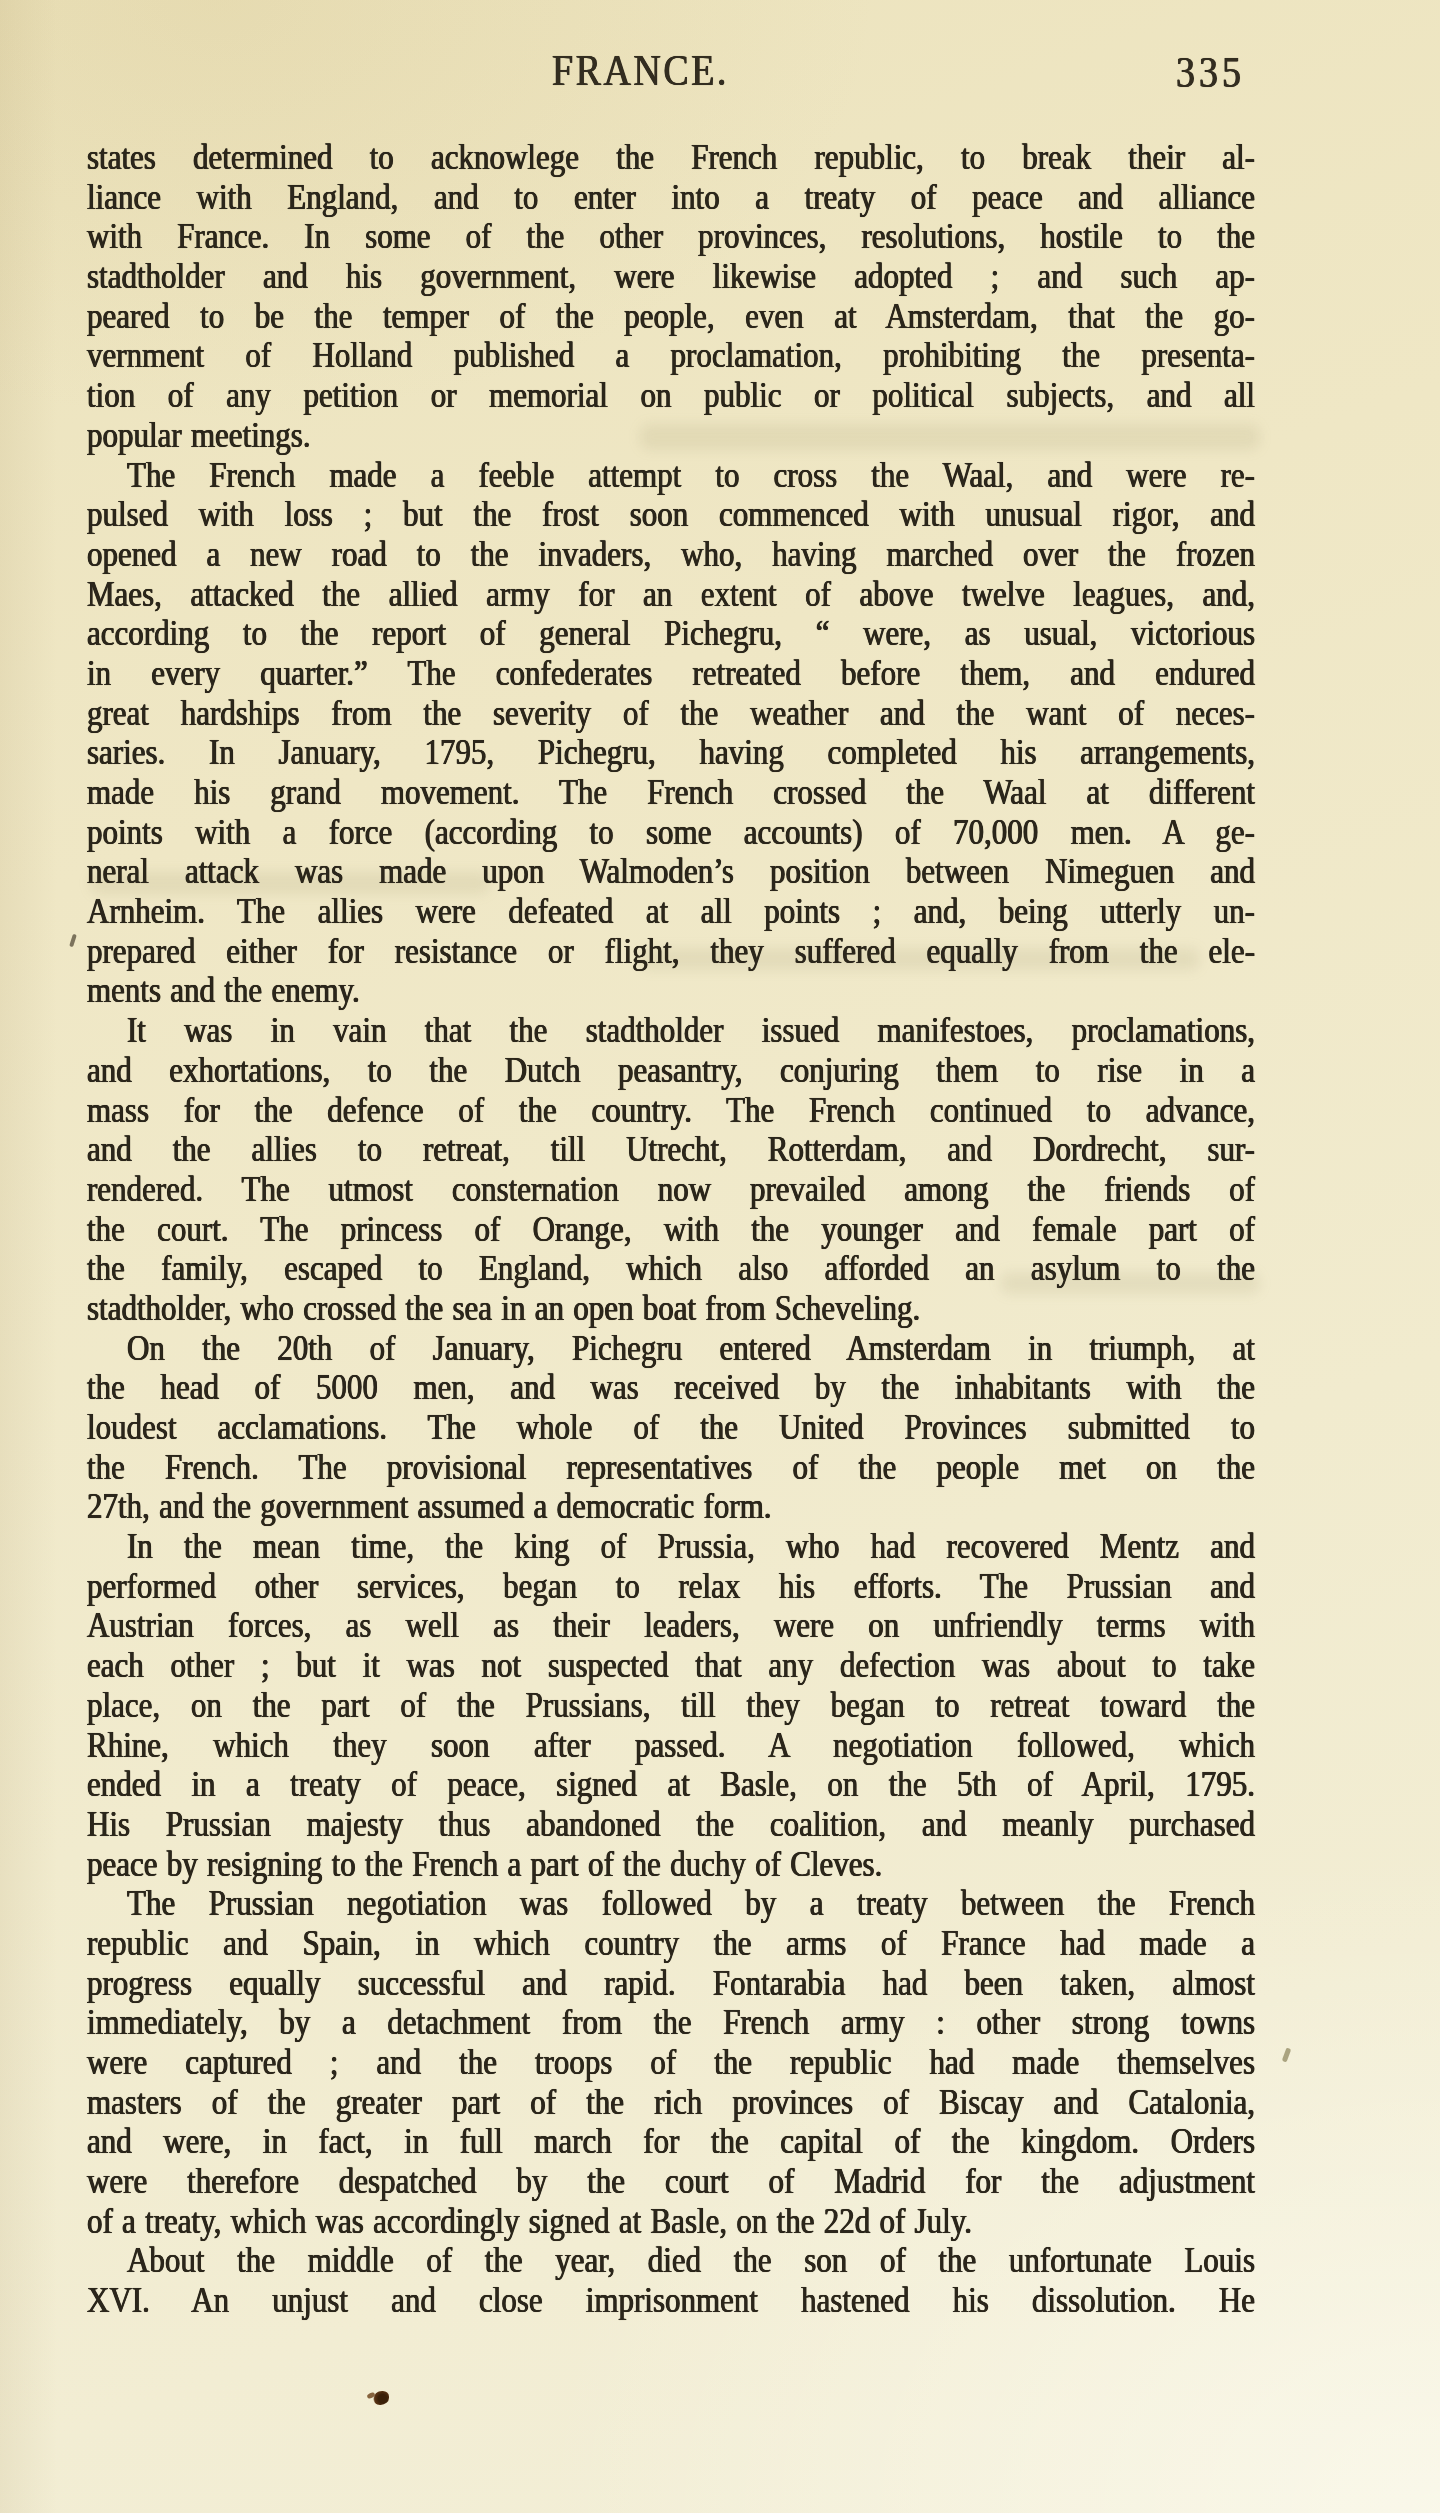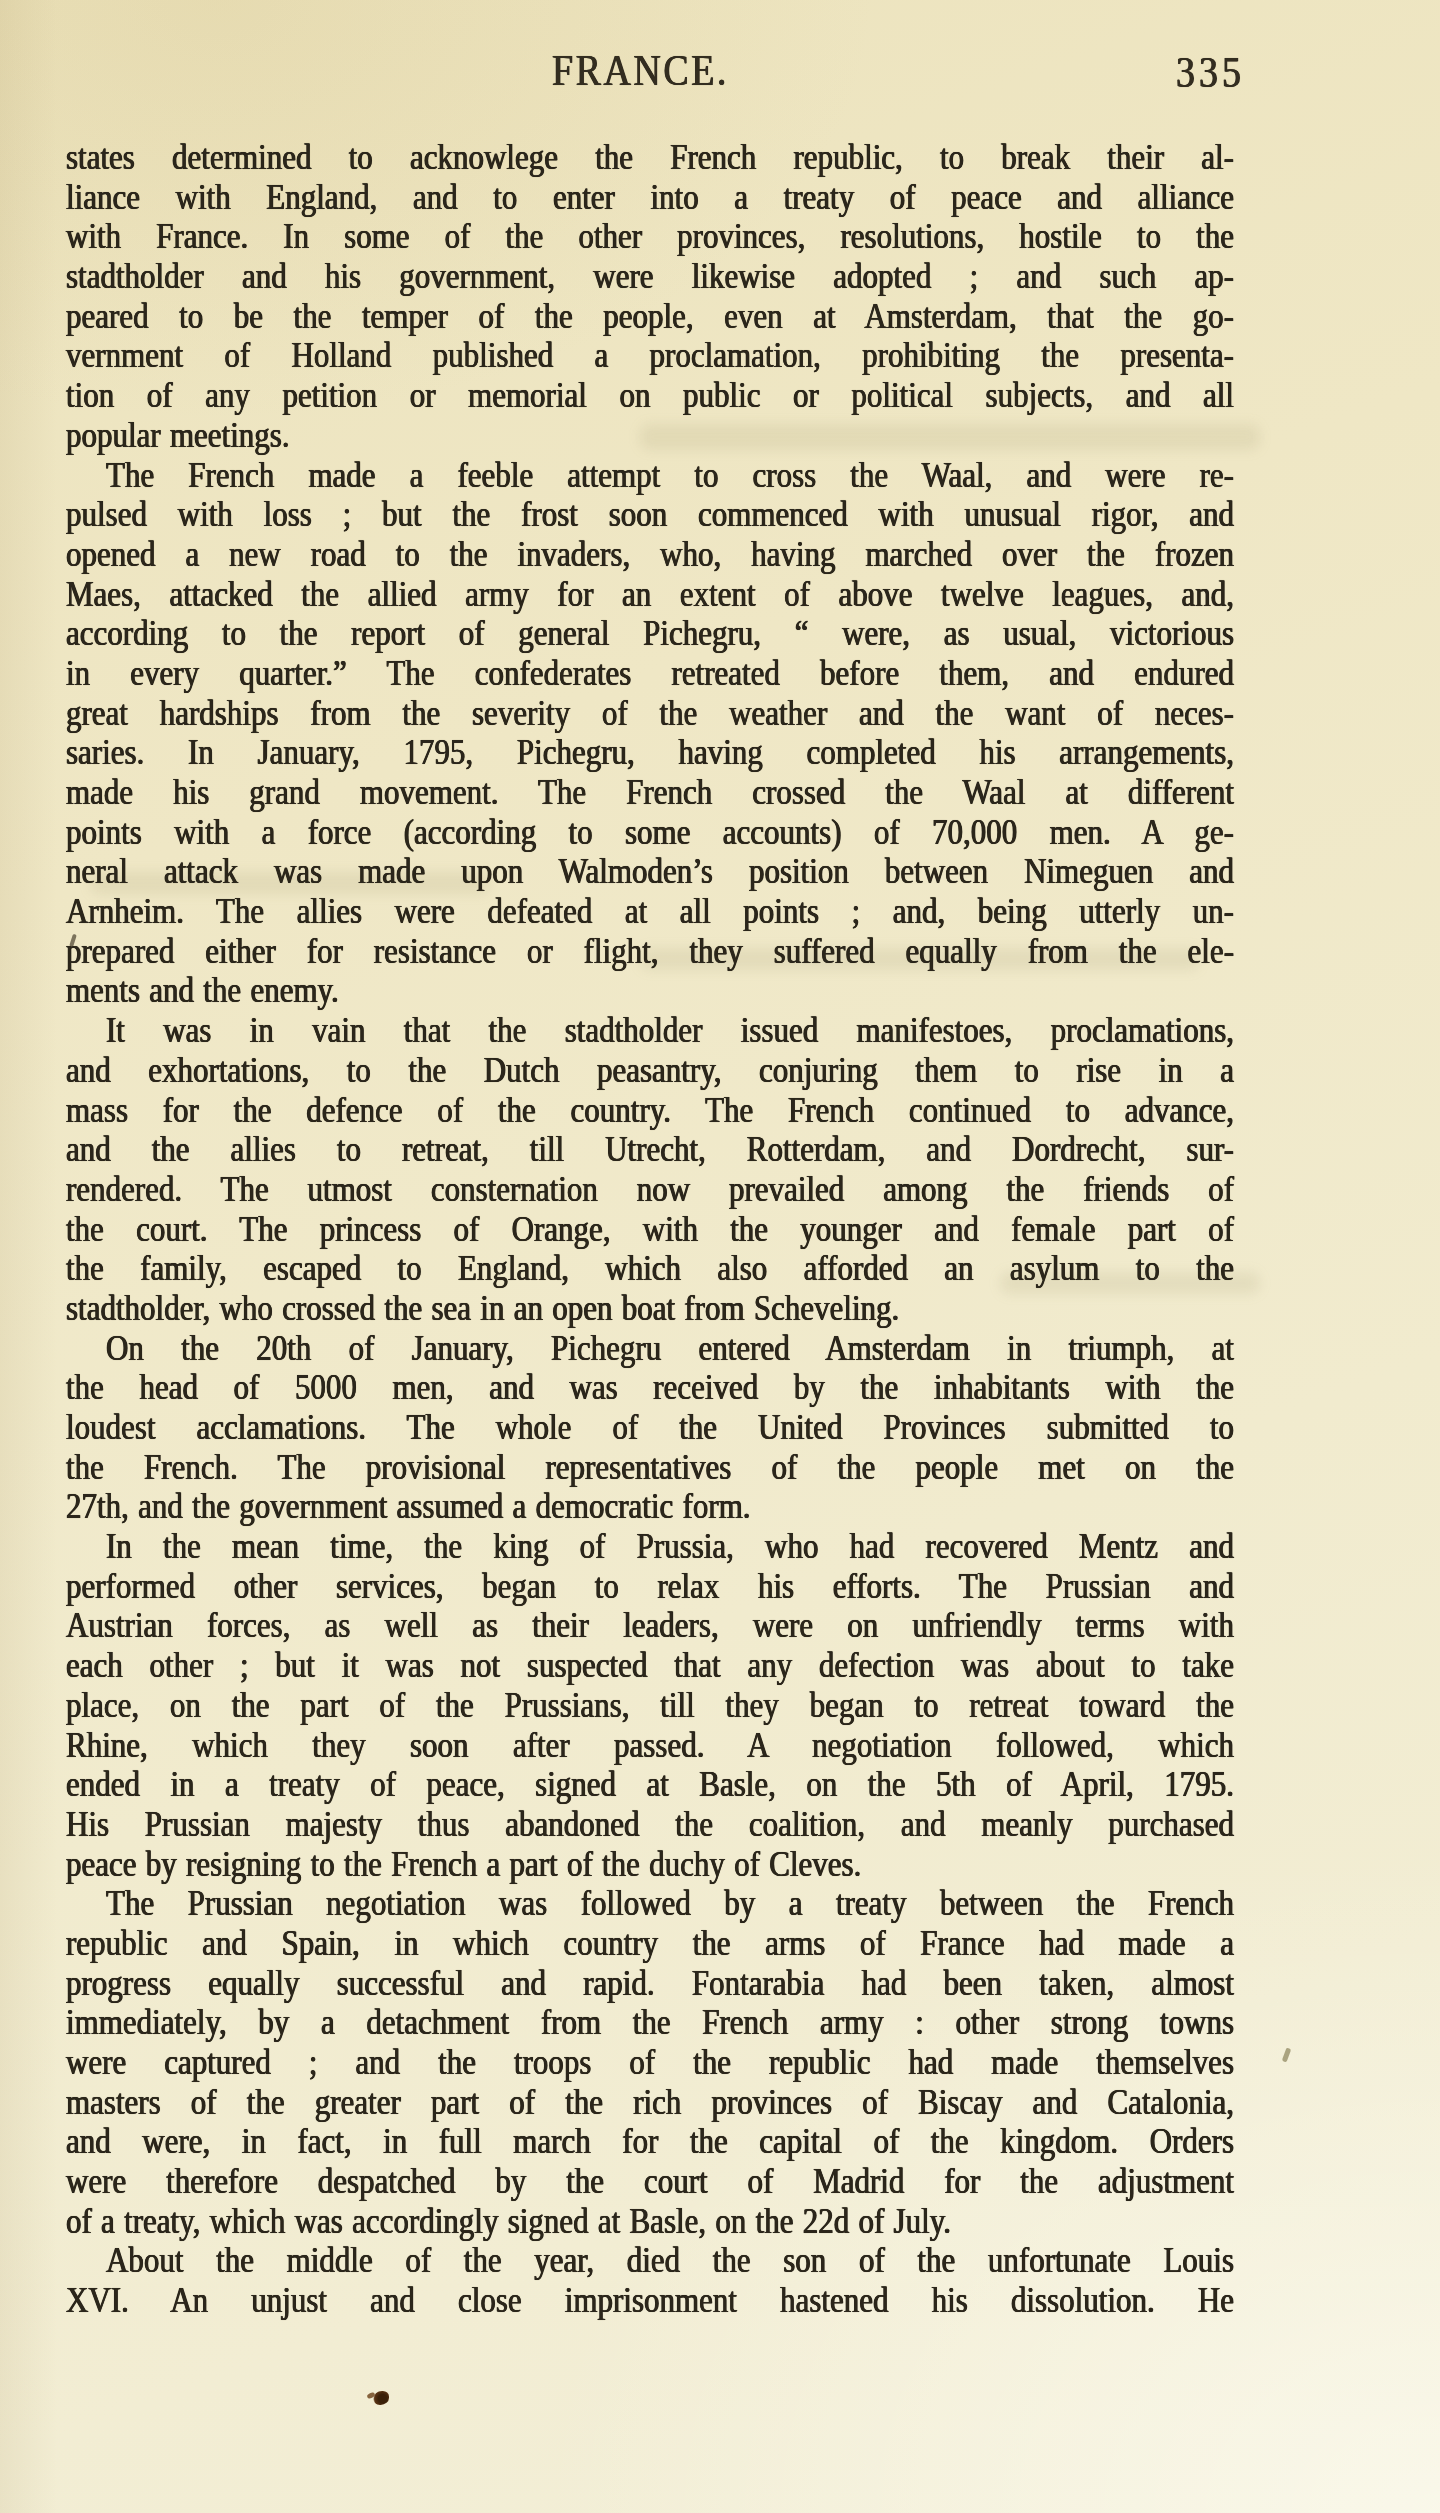--- a/index.html
+++ b/index.html
@@ -20,21 +20,21 @@
     font-size:38px; letter-spacing:2.5px; line-height:40px;
     transform:scaleY(1.15); transform-origin:0 50%;
     color:#332d20;
   }
   .pageno {
     position:absolute; left:1176px; top:52px;
     font-size:38px; letter-spacing:4px; line-height:40px;
     transform:scaleY(1.15); transform-origin:0 50%;
     color:#332d20;
   }
-  .body-text { position:absolute; left:66px; top:138px; width:1168px; }
+  .body-text { position:absolute; left:87px; top:138px; width:1168px; }
   .ln {
     height:39.7px; line-height:39.7px; font-size:31px;
     text-align:justify; text-align-last:justify; text-justify:inter-word;
     word-spacing:1.5px;
     transform:scaleY(1.16); transform-origin:0 55%;
   }
   .ln.pe { text-align-last:left; }
   .ln.ind { padding-left:40px; }
   .smudge { position:absolute; background:rgba(150,142,92,0.13); filter:blur(6px); border-radius:10px; }
   .speck {

